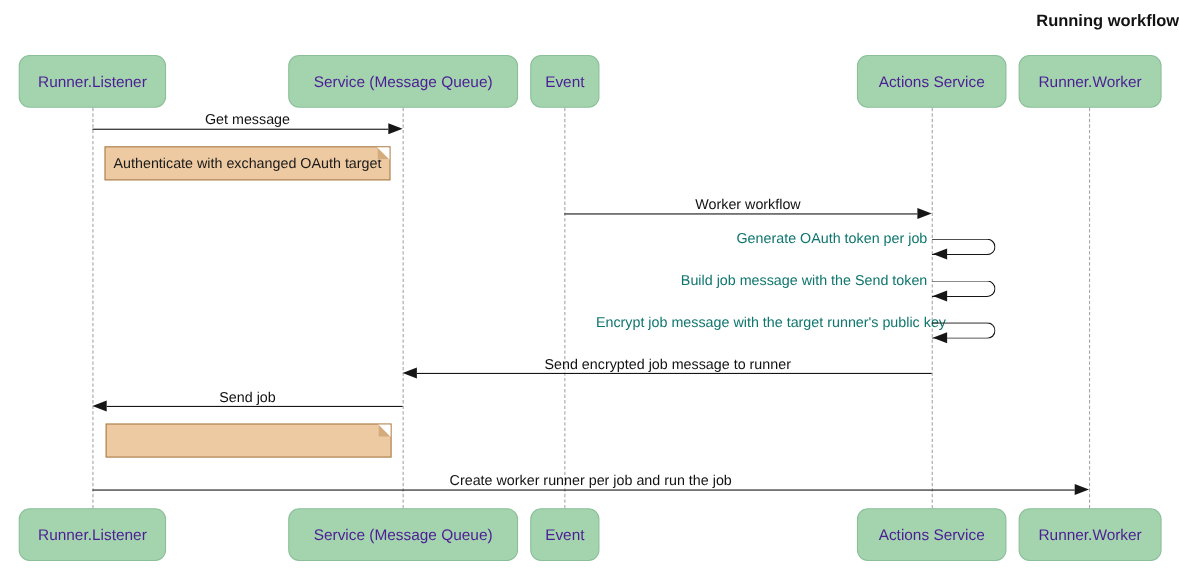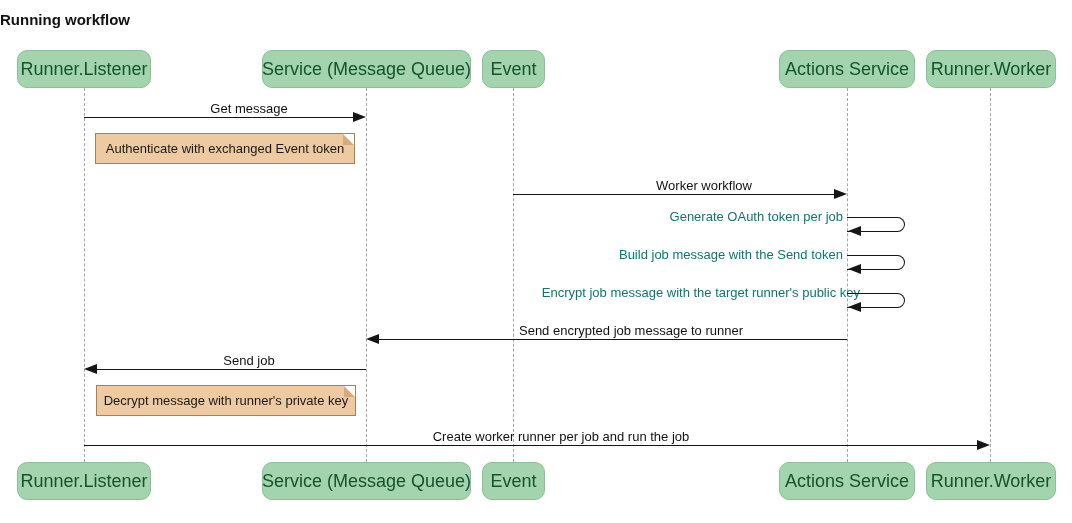--- a/index.html
+++ b/index.html
@@ -1,29 +1,29 @@
 <!DOCTYPE html>
 <html style="--actor_fill: #a3d4ae; --actor_border: #8bbf99; --note_fill: #edcaa1; --note_border: #aa8052; --note_fold: #d5ab7c; --lifeline: #a6a6a6; --arrow: #161616;"><head>
 <meta charset="utf-8">
 <style>
   html,body{margin:0;padding:0;background:#ffffff;font-family:"Liberation Sans",sans-serif;}
   #canvas{position:relative;width:1072px;height:523px;background:#fff;overflow:hidden;color:#111;}
-  .title{position:absolute;top:11px;left:0;width:100%;text-align:left;
+  .title{position:absolute;top:11px;left:0;width:100%;text-align:right;
          font-size:15px;font-weight:bold;color:#121212;}
-  .actor{position:absolute;height:38px;border-radius:10px;
+  .actor{position:absolute;height:48px;border-radius:10px;
          background:var(--actor_fill,#a3d4ae);border:1px solid var(--actor_border,#8bbf99);
          display:flex;align-items:center;justify-content:center;
-         font-size:18px;color:#14532d;box-sizing:border-box;white-space:nowrap;}
+         font-size:14px;color:#4c1d95;box-sizing:border-box;white-space:nowrap;}
   .lifeline{position:absolute;width:0;border-left:1px dashed var(--lifeline,#a6a6a6);}
   .line{position:absolute;height:0;border-top:1.6px solid var(--arrow,#161616);}
   .head-r{position:absolute;width:0;height:0;border-top:5.5px solid transparent;
           border-bottom:5.5px solid transparent;border-left:13px solid var(--arrow,#161616);}
   .head-l{position:absolute;width:0;height:0;border-top:5.5px solid transparent;
           border-bottom:5.5px solid transparent;border-right:13px solid var(--arrow,#161616);}
-  .mlabel{position:absolute;transform:translateX(-50%);font-size:13px;white-space:nowrap;color:#121212;margin-left:24px;}
+  .mlabel{position:absolute;transform:translateX(-50%);font-size:13px;white-space:nowrap;color:#121212;}
   .mlabel-r{position:absolute;font-size:13px;white-space:nowrap;color:#0f766e;height:16px;line-height:16px;}
   .selfloop{position:absolute;width:58px;height:15px;box-sizing:border-box;
             border:1.6px solid var(--arrow,#161616);border-left:none;
             border-radius:0 9px 9px 0;background:transparent;}
   .note{position:absolute;height:31px;box-sizing:border-box;
         background:var(--note_fill,#edcaa1);border:1px solid var(--note_border,#aa8052);
         font-size:13px;text-align:center;line-height:29px;color:#1a1a1a;white-space:nowrap;}
   .note .fold{position:absolute;top:0;right:0;width:0;height:0;
         border-top:11px solid #ffffff;border-left:11px solid var(--note_fold,#d5ab7c);}
 </style>
@@ -46,21 +46,21 @@
   <div class="actor" style="left:779px;top:50px;width:136px">Actions Service</div>
   <div class="actor" style="left:926px;top:50px;width:130px">Runner.Worker</div>
 
   <div>
     <div class="mlabel" style="left:225px;top:101px">Get message</div>
     <div class="line" style="left:84px;top:117px;width:269px"></div>
     <div class="head-r" style="left:353px;top:112px"></div>
   </div>
 
   <div class="note" style="left:95px;top:133px;width:260px">
-    <span>Authenticate with exchanged Event token</span>
+    <span>Authenticate with exchanged OAuth target</span>
     <span class="fold"></span>
   </div>
 
   <div>
     <div class="mlabel" style="left:680px;top:178px">Worker workflow</div>
     <div class="line" style="left:513px;top:194px;width:321px"></div>
     <div class="head-r" style="left:834px;top:189px"></div>
   </div>
 
   <div>
@@ -87,21 +87,20 @@
     <div class="head-l" style="left:366px;top:334px"></div>
   </div>
 
   <div>
     <div class="mlabel" style="left:225px;top:353px">Send job</div>
     <div class="line" style="left:97px;top:369px;width:269px"></div>
     <div class="head-l" style="left:84px;top:364px"></div>
   </div>
 
   <div class="note" style="left:96px;top:385px;width:260px">
-    <span>Decrypt message with runner's private key</span>
     <span class="fold"></span>
   </div>
 
   <div>
     <div class="mlabel" style="left:537px;top:429px">Create worker runner per job and run the job</div>
     <div class="line" style="left:84px;top:445px;width:893px"></div>
     <div class="head-r" style="left:977px;top:440px"></div>
   </div>
 
   <div class="actor" style="left:17px;top:462px;width:134px">Runner.Listener</div>

